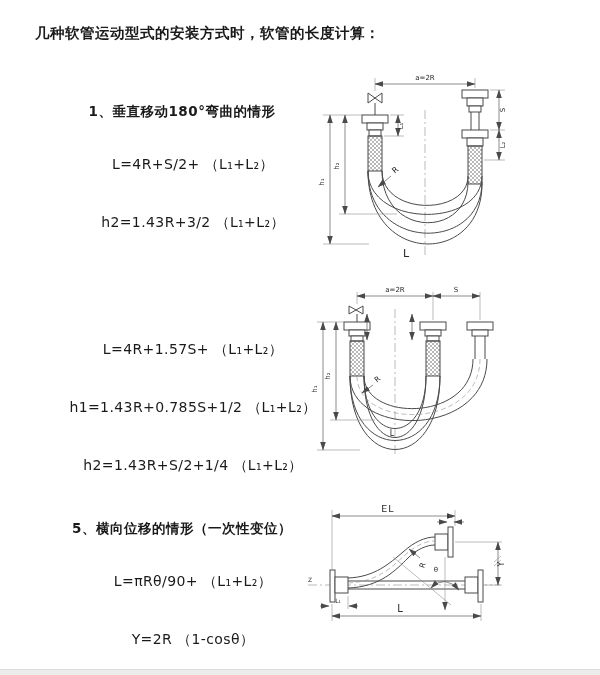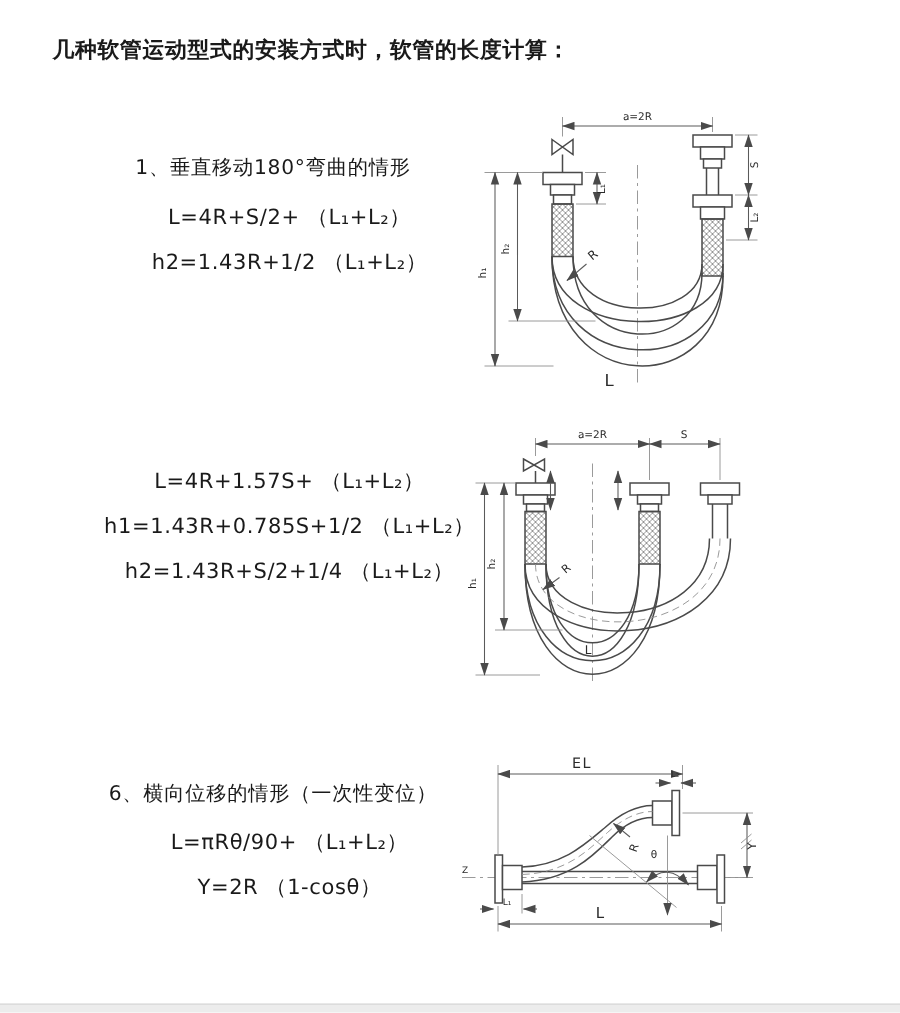--- a/index.html
+++ b/index.html
@@ -11,26 +11,26 @@
     position:relative;
     overflow:hidden;
   }
   #page { position:absolute; inset:0; background:#fff;text-align:center; }
   .title {
     position:absolute; left:35px; top:24px;
     font-size:14.5px; font-weight:bold; letter-spacing:0.5px;
   }
   .sec { position:absolute; width:280px; }
   .sec .heading {
-    font-size:13.5px; font-weight:normal; letter-spacing:0.5px;
+    font-size:13.5px; font-weight:bold; letter-spacing:0.5px;
     margin-bottom:9px; white-space:nowrap;
   }
   .sec .formula {
     font-size:14px; line-height:30px; letter-spacing:0.4px;
-    padding-left:22px; white-space:nowrap;
+    padding-left:22px; white-space:nowrap;margin-top:28px;
   }
   #sec1 { left:42px; top:103px; }
   #sec2 { left:42px; top:306px; }
   #sec3 { left:42px; top:520px; }
   .diag { position:absolute; }
   #d1 { left:305px; top:66px; }
   #d2 { left:305px; top:284px; }
   #d3 { left:300px; top:500px; }
   svg { font-family:"DejaVu Sans","Liberation Sans",sans-serif; }
   svg text { fill:#2a2a2a; }
@@ -50,21 +50,21 @@
 </head>
 <body>
 
 <div id="page">
 
   <div class="title">几种软管运动型式的安装方式时，软管的长度计算：</div>
 
   <div class="sec" id="sec1">
     <div class="heading">1、垂直移动180°弯曲的情形</div>
     <div class="formula">L=4R+S/2+ （L₁+L₂）</div>
-    <div class="formula">h2=1.43R+1/2 （L₁+L₂）</div>
+    <div class="formula">h2=1.43R+3/2 （L₁+L₂）</div>
   </div>
 
   <svg id="d1" class="diag" width="295" height="200" viewBox="0 0 295 200">
     <defs>
       <marker id="a1e" markerWidth="9" markerHeight="7" refX="8" refY="3" orient="auto" markerUnits="userSpaceOnUse">
         <path d="M0,0.2 L8.5,3 L0,5.8 Z" fill="#4a4a4a"></path>
       </marker>
       <marker id="a1s" markerWidth="9" markerHeight="7" refX="0.5" refY="3" orient="auto" markerUnits="userSpaceOnUse">
         <path d="M8.5,0.2 L0,3 L8.5,5.8 Z" fill="#4a4a4a"></path>
       </marker>
@@ -245,21 +245,21 @@
 
     <g>
       <line class="dim" x1="68" y1="101" x2="57" y2="109" marker-end="url(#a2e)"></line>
       <text font-size="7.5" transform="rotate(-40 74 97)" x="74" y="97" text-anchor="middle">R</text>
     </g>
 
     <text font-size="8" fill="#555" x="87" y="152" text-anchor="middle">L</text>
   </svg>
 
   <div class="sec" id="sec3">
-    <div class="heading">6、横向位移的情形（一次性变位）</div>
+    <div class="heading">5、横向位移的情形（一次性变位）</div>
     <div class="formula">L=πRθ/90+ （L₁+L₂）</div>
     <div class="formula">Y=2R （1-cosθ）</div>
   </div>
 
   <svg id="d3" class="diag" width="300" height="152" viewBox="0 0 300 152">
     <defs>
       <marker id="a3e" markerWidth="9" markerHeight="7" refX="8" refY="3" orient="auto" markerUnits="userSpaceOnUse">
         <path d="M0,0.2 L8.5,3 L0,5.8 Z" fill="#4a4a4a"></path>
       </marker>
       <marker id="a3s" markerWidth="9" markerHeight="7" refX="0.5" refY="3" orient="auto" markerUnits="userSpaceOnUse">

